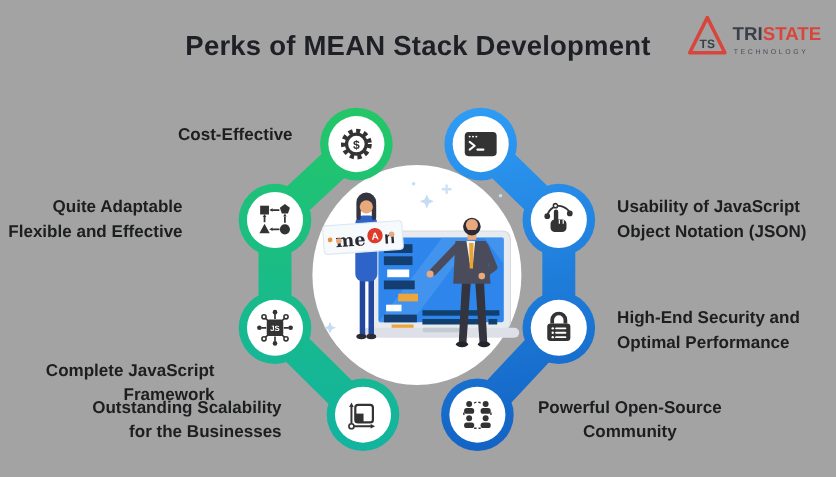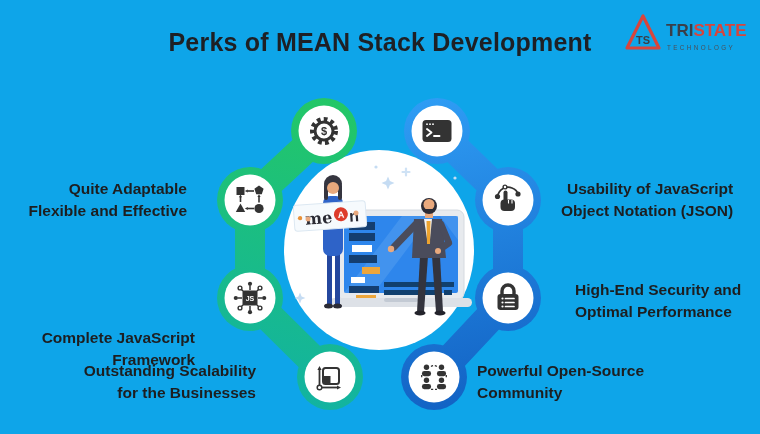--- a/index.html
+++ b/index.html
@@ -1,39 +1,39 @@
 <!DOCTYPE html>
 <html><head>
 <meta charset="utf-8">
 <style>
   html,body{margin:0;padding:0;background:#e9ebee;}
   .canvas{
-    position:relative;width:760px;height:434px;background:#0ea5e9;
+    position:relative;width:760px;height:434px;background:#a3a3a3;
     overflow:hidden;font-family:"Liberation Sans",sans-serif;
   }
   .page-title{
     position:absolute;left:0;right:0;top:28px;text-align:center;
     font-size:25px;font-weight:bold;color:#1e2025;letter-spacing:.2px;margin:0;
   }
   .logo-wrap{position:absolute;top:11px;right:10px;width:132px;height:46px;}
   .chain-svg{position:absolute;left:0;top:0;}
   .perk-label{
     position:absolute;font-size:15.5px;font-weight:bold;color:#1d1e20;
     line-height:22px;white-space:pre-line;
   }
   .align-r{text-align:right;}
   .align-l{text-align:left;}
   .pl-1{right:494px;top:112px;}
-  .pl-2{right:573px;top:178px;}
+  .pl-2{right:594px;top:178px;}
   .pl-3{right:565px;top:279px;margin-top:48px;}
   .pl-4{right:504px;top:360px;}
   .pr-1{left:489px;top:112px;}
-  .pr-2{left:561px;top:178px;text-align:right;}
-  .pr-3{left:575px;top:279px;}
-  .pr-4{left:477px;top:360px;}
+  .pr-2{left:561px;top:178px;}
+  .pr-3{left:561px;top:279px;}
+  .pr-4{left:489px;top:360px;text-align:center;}
 </style>
 </head>
 <body>
 
 <div class="canvas">
 
   <h1 class="page-title">Perks of MEAN Stack Development</h1>
 
   <svg class="logo-wrap" viewBox="0 0 132 46">
     <g>
@@ -269,20 +269,21 @@
           <line x1="406" y1="168.5" x2="406" y2="175.5"></line>
           <line x1="402.5" y1="172" x2="409.5" y2="172"></line>
         </g>
         <path d="M300,292.5 L301.6,296.4 L305.5,298 L301.6,299.6 L300,303.5 L298.4,299.6 L294.5,298 L298.4,296.4 Z"></path>
         <circle cx="376" cy="167" r="1.6"></circle>
         <circle cx="455" cy="178" r="1.6"></circle>
       </g>
     </g>
   </svg>
 
+  <div class="perk-label align-r pl-1">Cost-Effective</div>
   <div class="perk-label align-r pl-2">Quite Adaptable
 Flexible and Effective</div>
   <div class="perk-label align-r pl-3">Complete JavaScript
 Framework</div>
   <div class="perk-label align-r pl-4">Outstanding Scalability
 for the Businesses</div>
 
   <div class="perk-label align-l pr-2">Usability of JavaScript
 Object Notation (JSON)</div>
   <div class="perk-label align-l pr-3">High-End Security and

